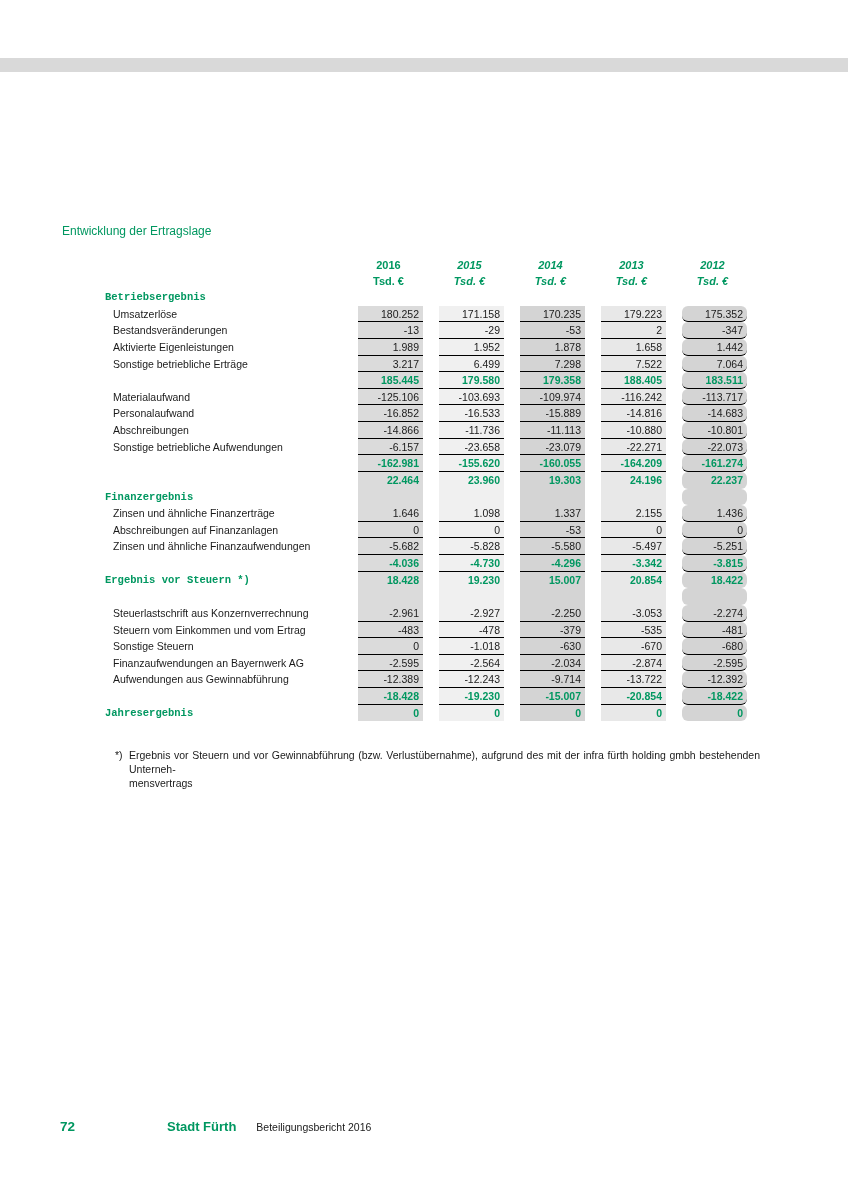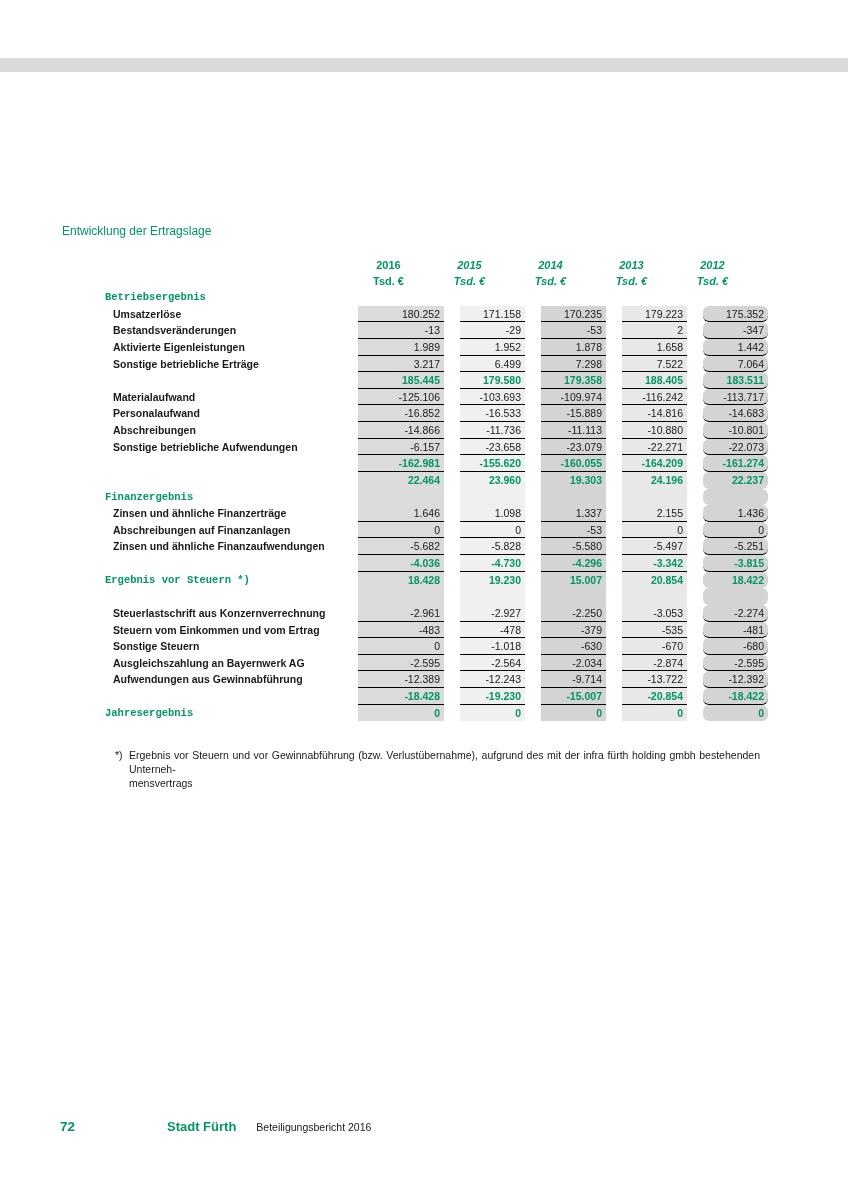--- a/index.html
+++ b/index.html
@@ -17,24 +17,24 @@
   .topbar{position:absolute;left:0;top:58px;width:848px;height:14px;background:var(--bar);}
   .title{position:absolute;left:62px;top:216px;font-size:12px;font-weight:normal;color:var(--green);white-space:nowrap;}
   .table{position:absolute;left:105px;top:257px;width:642px;}
   .hrow{display:flex;height:16px;}
   .hlbl{width:253px;flex:none;}
   .hcell{flex:none;font-size:11px;font-weight:bold;color:var(--green);line-height:16px;text-align:center;padding-right:4px;box-sizing:border-box;}
   .hcell.c0{width:65px;}
   .hcell.cn{width:81px;padding-left:16px;font-style:italic;}
   .trow{display:flex;height:var(--rh);}
   .lbl{width:253px;flex:none;font-size:10.5px;line-height:var(--rh);white-space:nowrap;box-sizing:border-box;}
-  .lbl.item{padding-left:8px;font-weight:bold;}
+  .lbl.item{padding-left:8px;}
   .lbl.section{color:var(--green);font-weight:bold;font-family:Liberation Mono, monospace;}
   .cell{flex:none;box-sizing:border-box;}
-  .cell.c0{width:86px;}
+  .cell.c0{width:65px;}
   .cell.cn{width:81px;padding-left:16px;}
   .band{width:100%;height:100%;box-sizing:border-box;text-align:right;padding-right:4px;font-size:10.5px;line-height:var(--rh);white-space:nowrap;}
   .b0{background:var(--b0);} .b1{background:var(--b1);} .b2{background:var(--b2);} .b3{background:var(--b3);} .b4{background:var(--b4);border-radius:6px;}
   .nobg{background:transparent !important;}
   .rule{border-bottom:1px solid #000;}
   .greenval{color:var(--green);font-weight:bold;}
   .footnote{position:absolute;left:115px;top:749px;width:645px;font-size:10.5px;line-height:13.8px;display:flex;}
   .fn-marker{width:14px;flex:none;}
   .fn-text{flex:1;}
   .fn-line1{text-align:justify;text-align-last:justify;}
@@ -457,21 +457,21 @@
         <div class="band b2 rule">-630</div>
       </div>
       <div class="cell cn">
         <div class="band b3 rule">-670</div>
       </div>
       <div class="cell cn">
         <div class="band b4 rule">-680</div>
       </div>
     </div>
     <div class="trow">
-      <div class="lbl item">Ausgleichszahlung an Bayernwerk AG</div>
+      <div class="lbl item">Finanzaufwendungen an Bayernwerk AG</div>
       <div class="cell c0">
         <div class="band b0 rule">-2.595</div>
       </div>
       <div class="cell cn">
         <div class="band b1 rule">-2.564</div>
       </div>
       <div class="cell cn">
         <div class="band b2 rule">-2.034</div>
       </div>
       <div class="cell cn">

